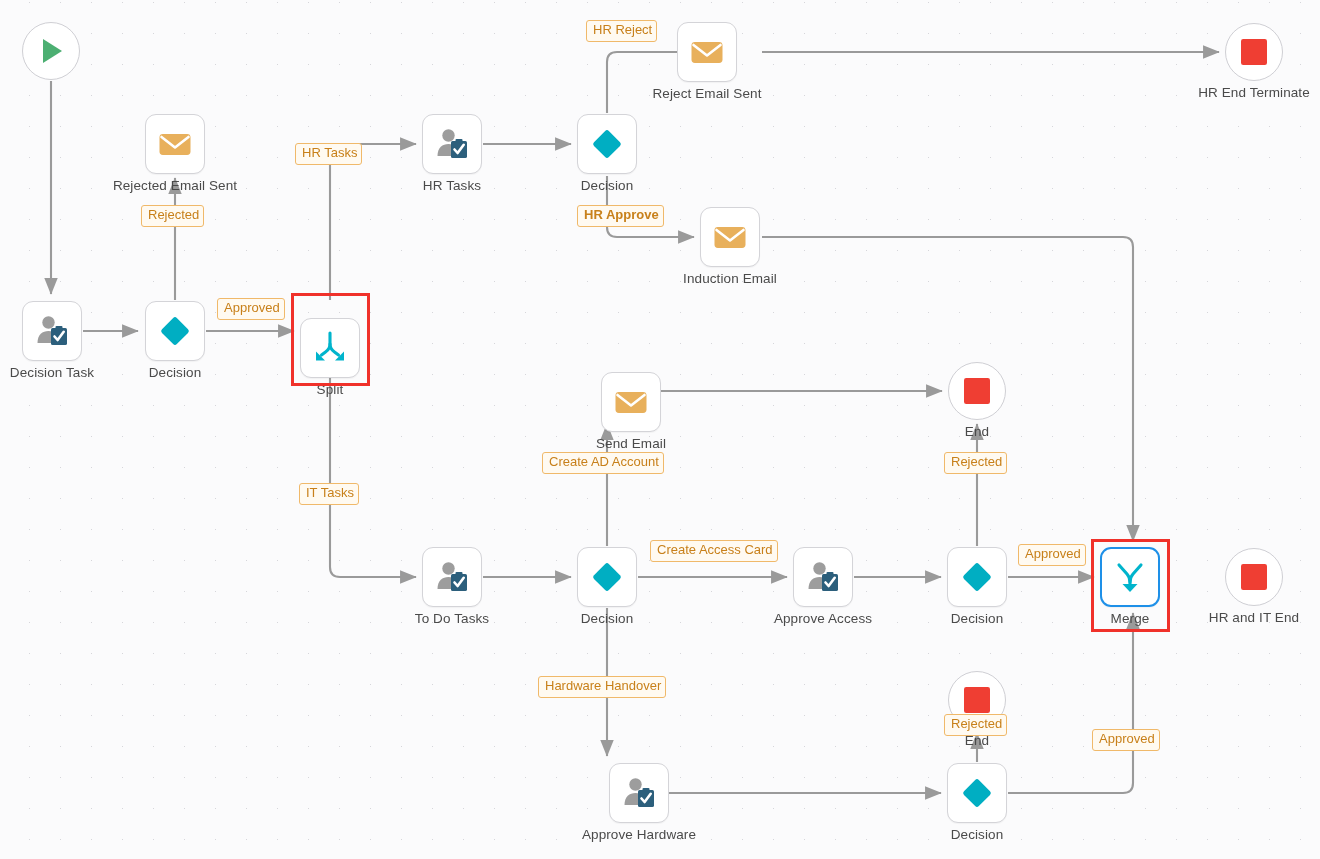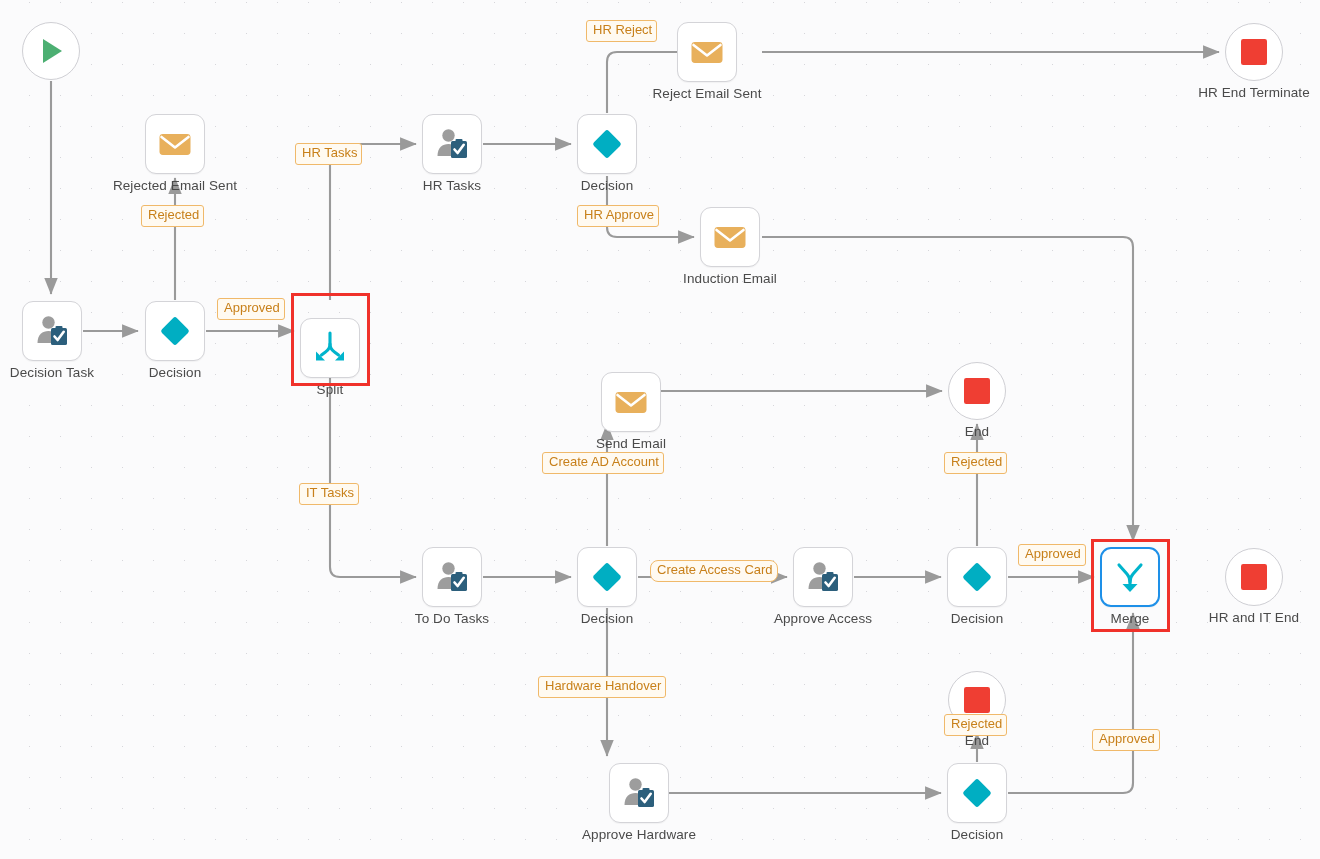--- a/index.html
+++ b/index.html
@@ -351,23 +351,23 @@
         <rect x="2" y="2" width="26" height="26" rx="2.2" fill="#ef3e33"></rect>
       </svg>
     </div>
     <div class="nlabel">End</div>
   </div>
 
   <div class="elabel" style="left:141px;top:205px;">Rejected</div>
   <div class="elabel" style="left:217px;top:298px;">Approved</div>
   <div class="elabel" style="left:295px;top:143px;">HR Tasks</div>
   <div class="elabel" style="left:586px;top:20px;">HR Reject</div>
-  <div class="elabel" style="left:577px;top:205px;">HR Approve</div>
+  <div class="elabel" style="left:577px;top:205px;font-weight:bold;">HR Approve</div>
   <div class="elabel" style="left:299px;top:483px;">IT Tasks</div>
   <div class="elabel" style="left:542px;top:452px;">Create AD Account</div>
   <div class="elabel" style="left:944px;top:452px;">Rejected</div>
-  <div class="elabel" style="left:650px;top:560px;border-radius:8px;">Create Access Card</div>
+  <div class="elabel" style="left:650px;top:540px;">Create Access Card</div>
   <div class="elabel" style="left:1018px;top:544px;">Approved</div>
   <div class="elabel" style="left:538px;top:652px;margin-top:24px;">Hardware Handover</div>
   <div class="elabel" style="left:944px;top:714px;">Rejected</div>
   <div class="elabel" style="left:1092px;top:729px;">Approved</div>
 
 </div>
 
 </body></html>

